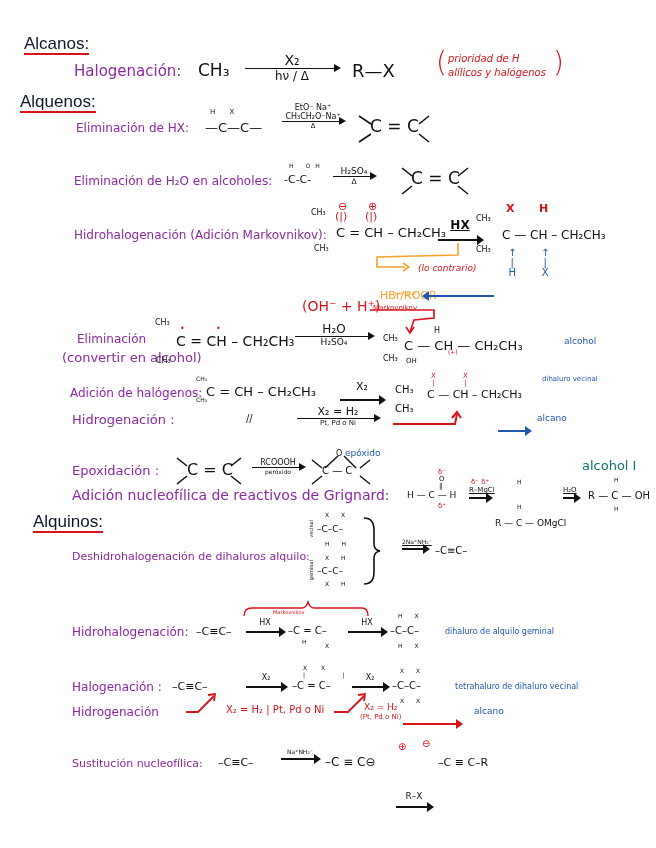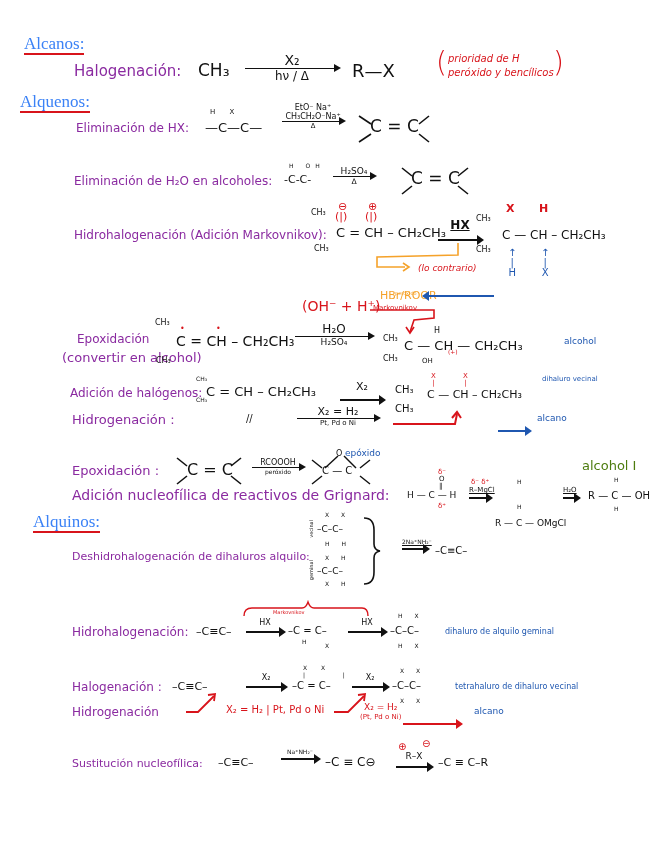--- a/index.html
+++ b/index.html
@@ -1,26 +1,26 @@
 <!DOCTYPE html>
 <html><head>
 <meta charset="utf-8">
 <style>
   html, body { margin:0; padding:0; background:#ffffff; }
   body { width:656px; height:848px; position:relative; overflow:hidden;
          font-family:"DejaVu Sans", sans-serif; color:#111; }
   .abs { position:absolute; white-space:nowrap; }
-  .hdr { color:#3b82f6; font-family:Liberation Serif, serif; font-size:17px; }
+  .hdr { color:#0f172a; font-family:Liberation Sans, sans-serif; font-size:17px; }
   .hdr .u1 { border-bottom:2px solid #d8141b; }
   .lbl { color:#8a2aa0; font-family:"DejaVu Sans", sans-serif; }
   .blk { color:#111; font-family:"DejaVu Sans", sans-serif; }
   .red { color:#d8141b; }
   .blue { color:#1f57b0; }
   .orange { color:#f5a22a; }
-  .purple { color:#4d7c0f; }
+  .purple { color:#0f766e; }
   .frac { display:inline-flex; flex-direction:column; align-items:center; vertical-align:middle; }
   .frac .top { font-size:inherit; }
   .frac .bar { border-top:1.6px solid #111; width:100%; position:relative; }
   .frac .bar::after { content:""; position:absolute; right:-2px; top:-5px; border-left:7px solid #111;
                       border-top:4px solid transparent; border-bottom:4px solid transparent; }
   .frac .bot { font-size:0.85em; }
   .arrow { display:inline-block; position:relative; height:2px; background:#111; vertical-align:middle; }
   .arrow::after { content:""; position:absolute; right:-2px; top:-4px; border-left:7px solid #111;
                   border-top:5px solid transparent; border-bottom:5px solid transparent; }
   .arrow.blue { background:#1f57b0; }
@@ -42,21 +42,21 @@
   <span class="frac" style="width:94px;">
     <span class="top">X₂</span>
     <span class="bar"></span>
     <span class="bot">hν / Δ</span>
   </span>
 </div>
 <div class="abs blk" style="left:352px;top:60px;font-size:18px;">R—X</div>
 <div class="abs red" style="left:436px;top:46px;font-size:28px;font-weight:300;">(</div>
 <div class="abs red" style="left:448px;top:52px;font-size:10px;font-style:italic;line-height:14px;">
   <div>prioridad de H</div>
-  <div>peróxido y bencílicos</div>
+  <div>alílicos y halógenos</div>
 </div>
 <div class="abs red" style="left:553px;top:46px;font-size:28px;font-weight:300;">)</div>
 
 <div class="abs hdr" style="left:20px;top:92px;">
   <span class="u1">Alquenos:</span>
 </div>
 
 <div class="abs lbl" style="left:76px;top:121px;font-size:12px;">Eliminación de HX:</div>
 <div class="abs blk" style="left:210px;top:108px;font-size:7px;letter-spacing:6px;">H   X</div>
 <div class="abs blk" style="left:205px;top:120px;font-size:13px;">—C—C—</div>
@@ -123,39 +123,39 @@
 <div class="abs" style="left:424px;top:285px;">
   <span class="arrow blue left" style="width:70px;"></span>
 </div>
 
 <div class="abs red" style="left:302px;top:298px;font-size:14px;">(OH⁻ + H⁺)</div>
 <div class="abs red" style="left:373px;top:304px;font-size:7px;">Markovnikov</div>
 <svg style="left:370px;top:308px;" width="72" height="26">
   <path d="M0 2 L64 2 L64 10 L44 12 L40 24" stroke="#d8141b" stroke-width="1.6" fill="none"></path>
   <path d="M36 19 L40 25 L44 19" stroke="#d8141b" stroke-width="1.6" fill="none"></path>
 </svg>
-<div class="abs lbl" style="left:77px;top:332px;font-size:12px;">Epoxidación</div>
+<div class="abs lbl" style="left:77px;top:332px;font-size:12px;">Eliminación</div>
 <div class="abs lbl" style="left:62px;top:350px;font-size:13px;">(convertir en alcohol)</div>
 <div class="abs blk" style="left:155px;top:318px;font-size:8px;">CH₃</div>
 <div class="abs red" style="left:180px;top:324px;font-size:8px;">•</div>
 <div class="abs red" style="left:216px;top:324px;font-size:8px;">•</div>
 <div class="abs blk" style="left:176px;top:333px;font-size:14px;">C = CH – CH₂CH₃</div>
 <div class="abs blk" style="left:156px;top:356px;font-size:8px;">CH₃</div>
 <div class="abs blk" style="left:295px;top:322px;font-size:12px;">
   <span class="frac" style="width:78px;">
     <span class="top">H₂O</span>
     <span class="bar"></span>
     <span class="bot" style="font-size:9px;">H₂SO₄</span>
   </span>
 </div>
 <div class="abs blk" style="left:434px;top:326px;font-size:8px;">H</div>
 <div class="abs blk" style="left:383px;top:334px;font-size:8px;">CH₃</div>
 <div class="abs blk" style="left:404px;top:338px;font-size:13px;">C — CH — CH₂CH₃</div>
 <div class="abs blk" style="left:383px;top:354px;font-size:8px;">CH₃</div>
-<div class="abs blk" style="left:406px;top:357px;font-size:7px;margin-left:16px;">OH</div>
+<div class="abs blk" style="left:406px;top:357px;font-size:7px;">OH</div>
 <div class="abs red" style="left:448px;top:348px;font-size:6px;">(+)</div>
 <div class="abs blue" style="left:564px;top:336px;font-size:9px;">alcohol</div>
 
 <div class="abs lbl" style="left:70px;top:386px;font-size:12px;">Adición de halógenos:</div>
 <div class="abs blk" style="left:196px;top:375px;font-size:6px;">CH₃</div>
 <div class="abs blk" style="left:206px;top:384px;font-size:13px;">C = CH – CH₂CH₃</div>
 <div class="abs blk" style="left:196px;top:396px;font-size:6px;">CH₃</div>
 <div class="abs blk" style="left:340px;top:380px;font-size:11px;">
   <div style="text-align:center;width:44px;">X₂</div>
   <span class="arrow" style="width:44px;"></span>
@@ -317,16 +317,16 @@
 <div class="abs lbl" style="left:72px;top:757px;font-size:11px;">Sustitución nucleofílica:</div>
 <div class="abs blk" style="left:218px;top:756px;font-size:11px;">–C≡C–</div>
 <div class="abs blk" style="left:281px;top:748px;font-size:6px;">
   <div style="text-align:center;width:38px;">Na⁺NH₂⁻</div>
   <span class="arrow" style="width:38px;"></span>
 </div>
 <div class="abs blk" style="left:325px;top:755px;font-size:12px;text-align:center;">–C ≡ C⊖</div>
 <div class="abs red" style="left:398px;top:741px;font-size:10px;">⊕</div>
 <div class="abs red" style="left:422px;top:738px;font-size:10px;">⊖</div>
 <div class="abs blk" style="left:396px;top:751px;font-size:9px;">
-  <div style="text-align:center;width:36px;">R–X</div>
+  <div style="text-align:center;width:36px;margin-top:40px;">R–X</div>
   <span class="arrow" style="width:36px;"></span>
 </div>
 <div class="abs blk" style="left:438px;top:756px;font-size:11px;">–C ≡ C–R</div>
 
 </body></html>

